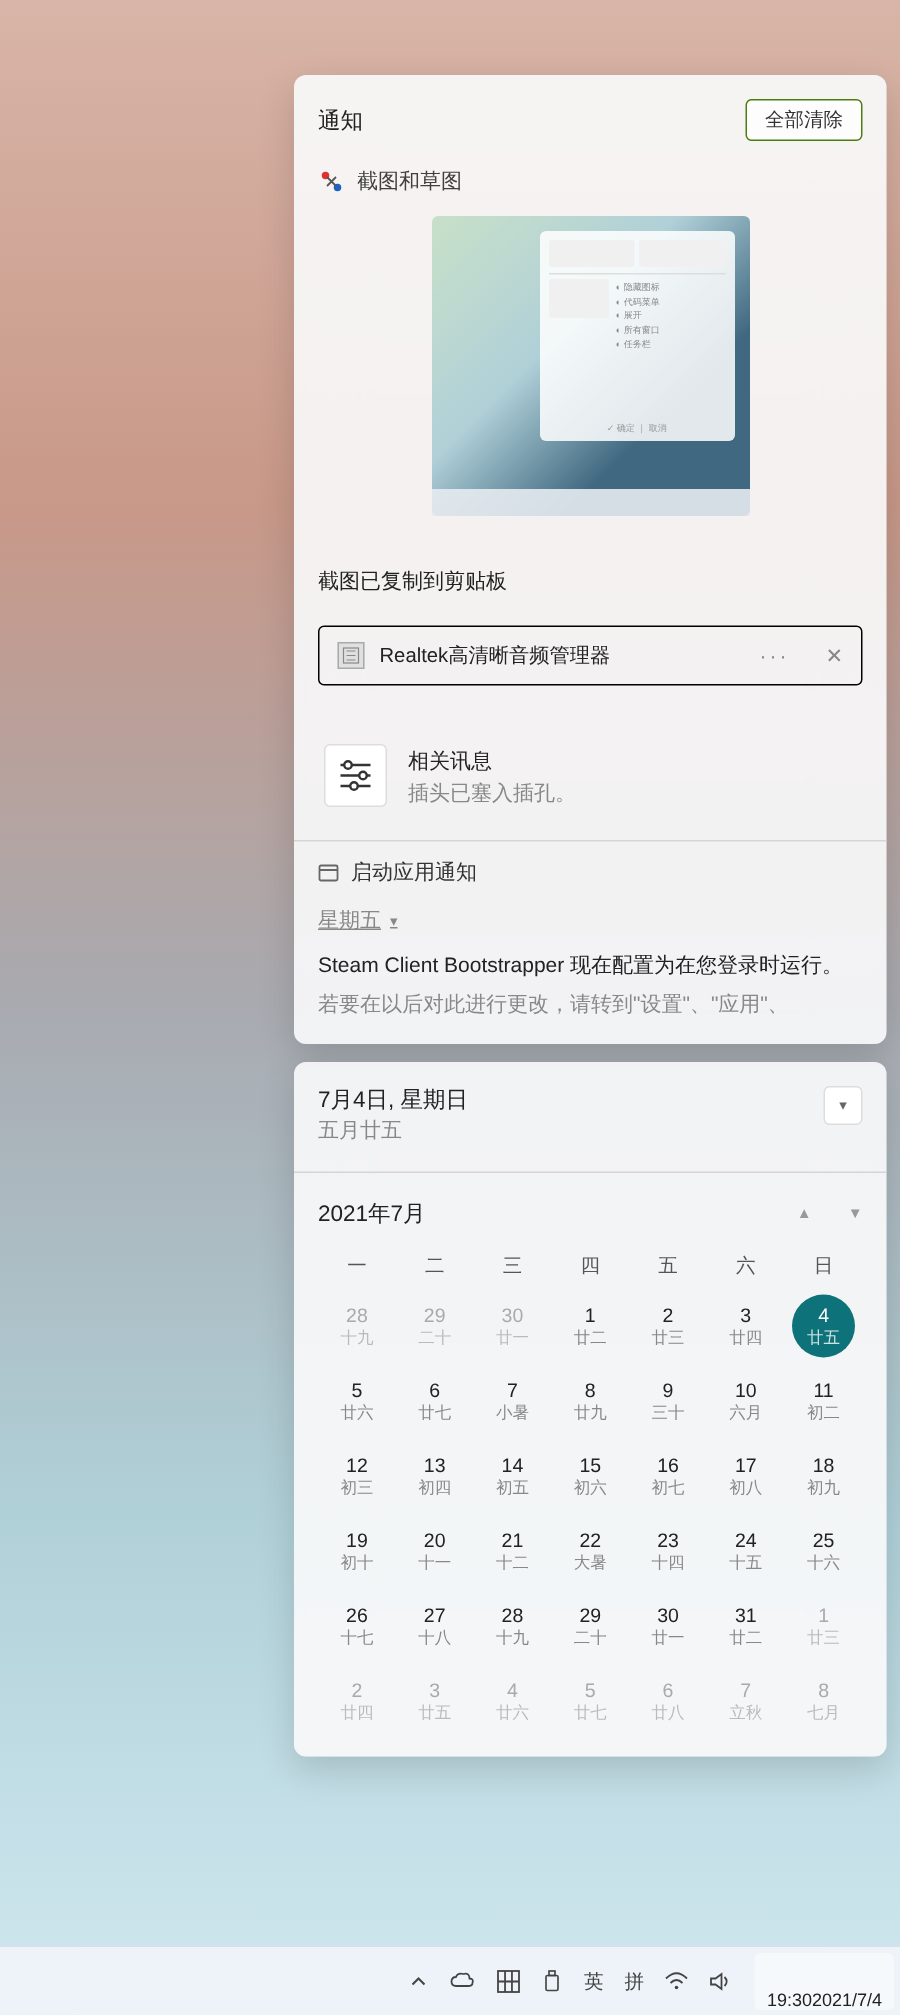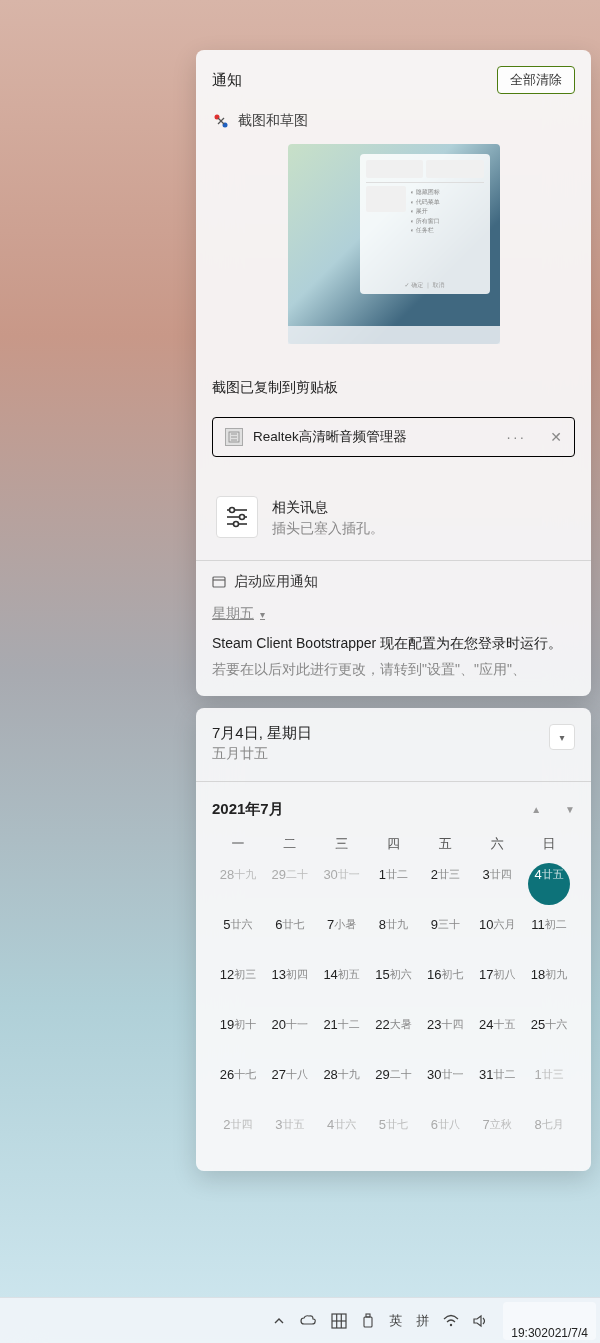--- a/index.html
+++ b/index.html
@@ -161,21 +161,21 @@
   cursor: pointer;
   font-size: 10px;
   color: #666;
 }
 .cal-month-row {
   display: flex;
   justify-content: space-between;
   align-items: center;
   margin-bottom: 16px;
 }
-.cal-month { font-size: 15px; font-weight: 700; color: #222; }
+.cal-month { font-size: 15px; font-weight: 400; color: #222; }
 .cal-nav { display: flex; gap: 24px; }
 .cal-nav span { color: #999; font-size: 10px; cursor: pointer; }
 .cal-grid { width: 100%; }
 .cal-weekdays {
   display: grid;
   grid-template-columns: repeat(7, 1fr);
   margin-bottom: 10px;
 }
 .cal-wd { text-align: center; font-size: 13px; color: #555; }
 .cal-days {
@@ -185,21 +185,21 @@
 }
 .cal-day {
   text-align: center;
   padding: 4px 0;
   border-radius: 50%;
   cursor: pointer;
   width: 42px;
   height: 42px;
   margin: 0 auto;
   display: flex;
-  flex-direction: row;
+  flex-direction: column;
   justify-content: center;
 }
 .cal-day .dn { font-size: 13px; color: #222; font-weight:500;}
 .cal-day .ds { font-size: 11px; color: #888; }
 .cal-day.other .dn { color: #aaa; }
 .cal-day.other .ds { color: #bbb; }
 .cal-day.today {
   background: #0d7279;
   color: #fff;
 }

